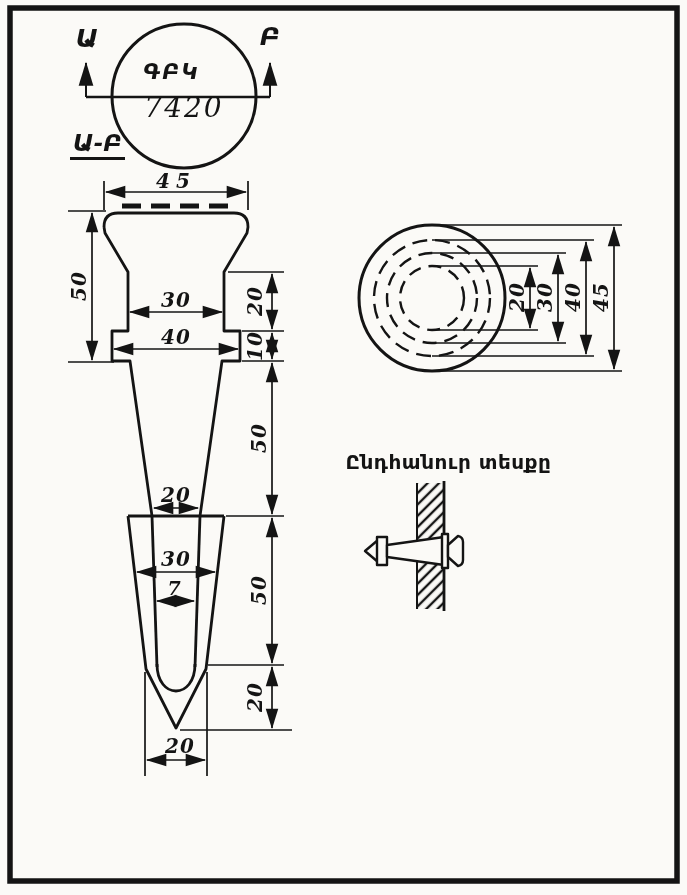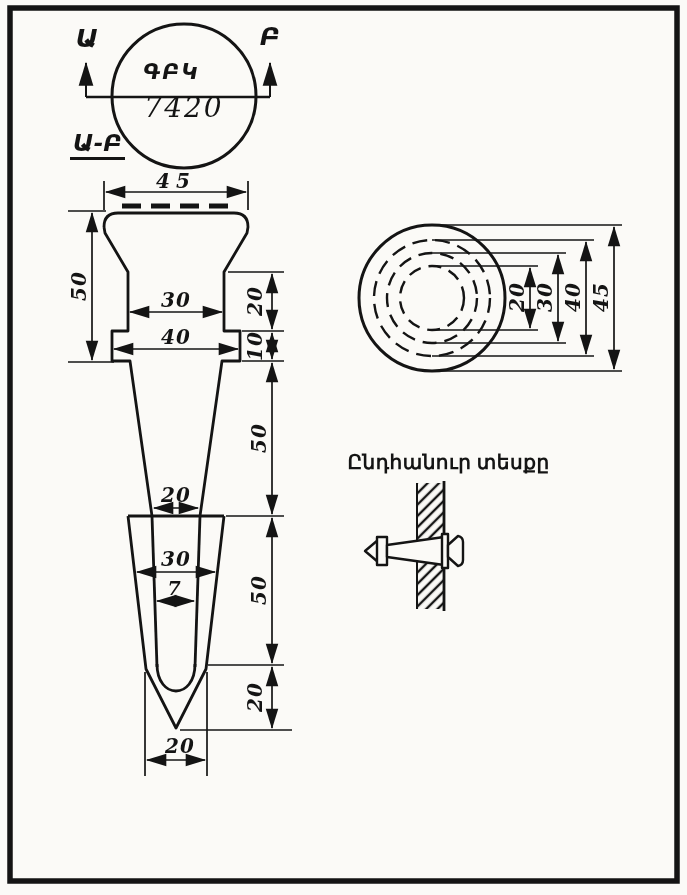--- a/index.html
+++ b/index.html
@@ -145,15 +145,15 @@
   <span class="t dim-sm ctr" style="left:144px;top:577px;width:60px;">7</span>
   <span class="t dim rot" style="left:237px;top:578px;">50</span>
   <span class="t dim rot" style="left:233px;top:685px;">20</span>
   <span class="t dim ctr" style="left:150px;top:734px;width:60px;">20</span>
 
   <span class="t dim rot" style="left:495px;top:285px;">20</span>
   <span class="t dim rot" style="left:523px;top:285px;">30</span>
   <span class="t dim rot" style="left:551px;top:285px;">40</span>
   <span class="t dim rot" style="left:579px;top:285px;">45</span>
 
-  <span class="t title ctr" style="left:336px;top:450px;width:225px;font-family:Liberation Serif, serif;">Ընդհանուր տեսքը</span>
+  <span class="t title ctr" style="left:336px;top:450px;width:225px;">Ընդհանուր տեսքը</span>
 
 </div>
 
 </body></html>

